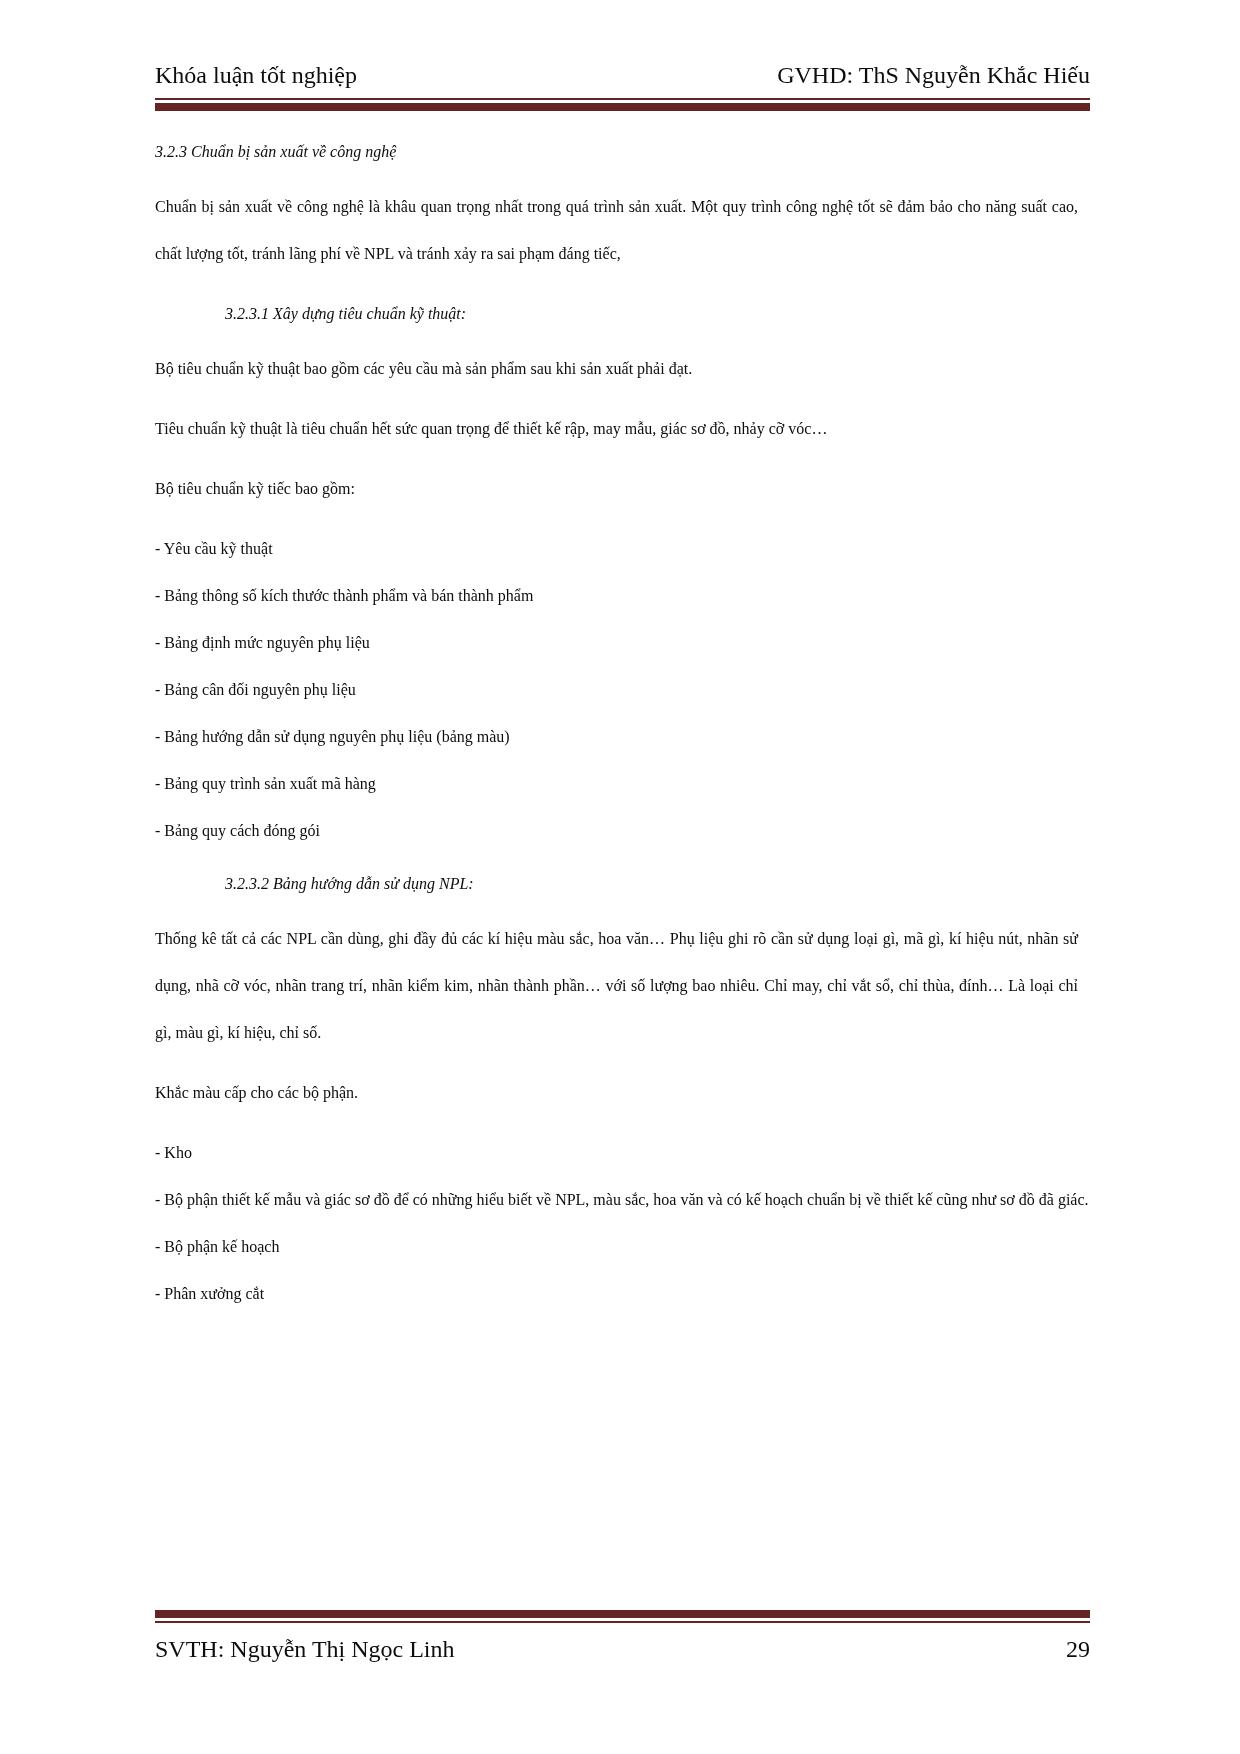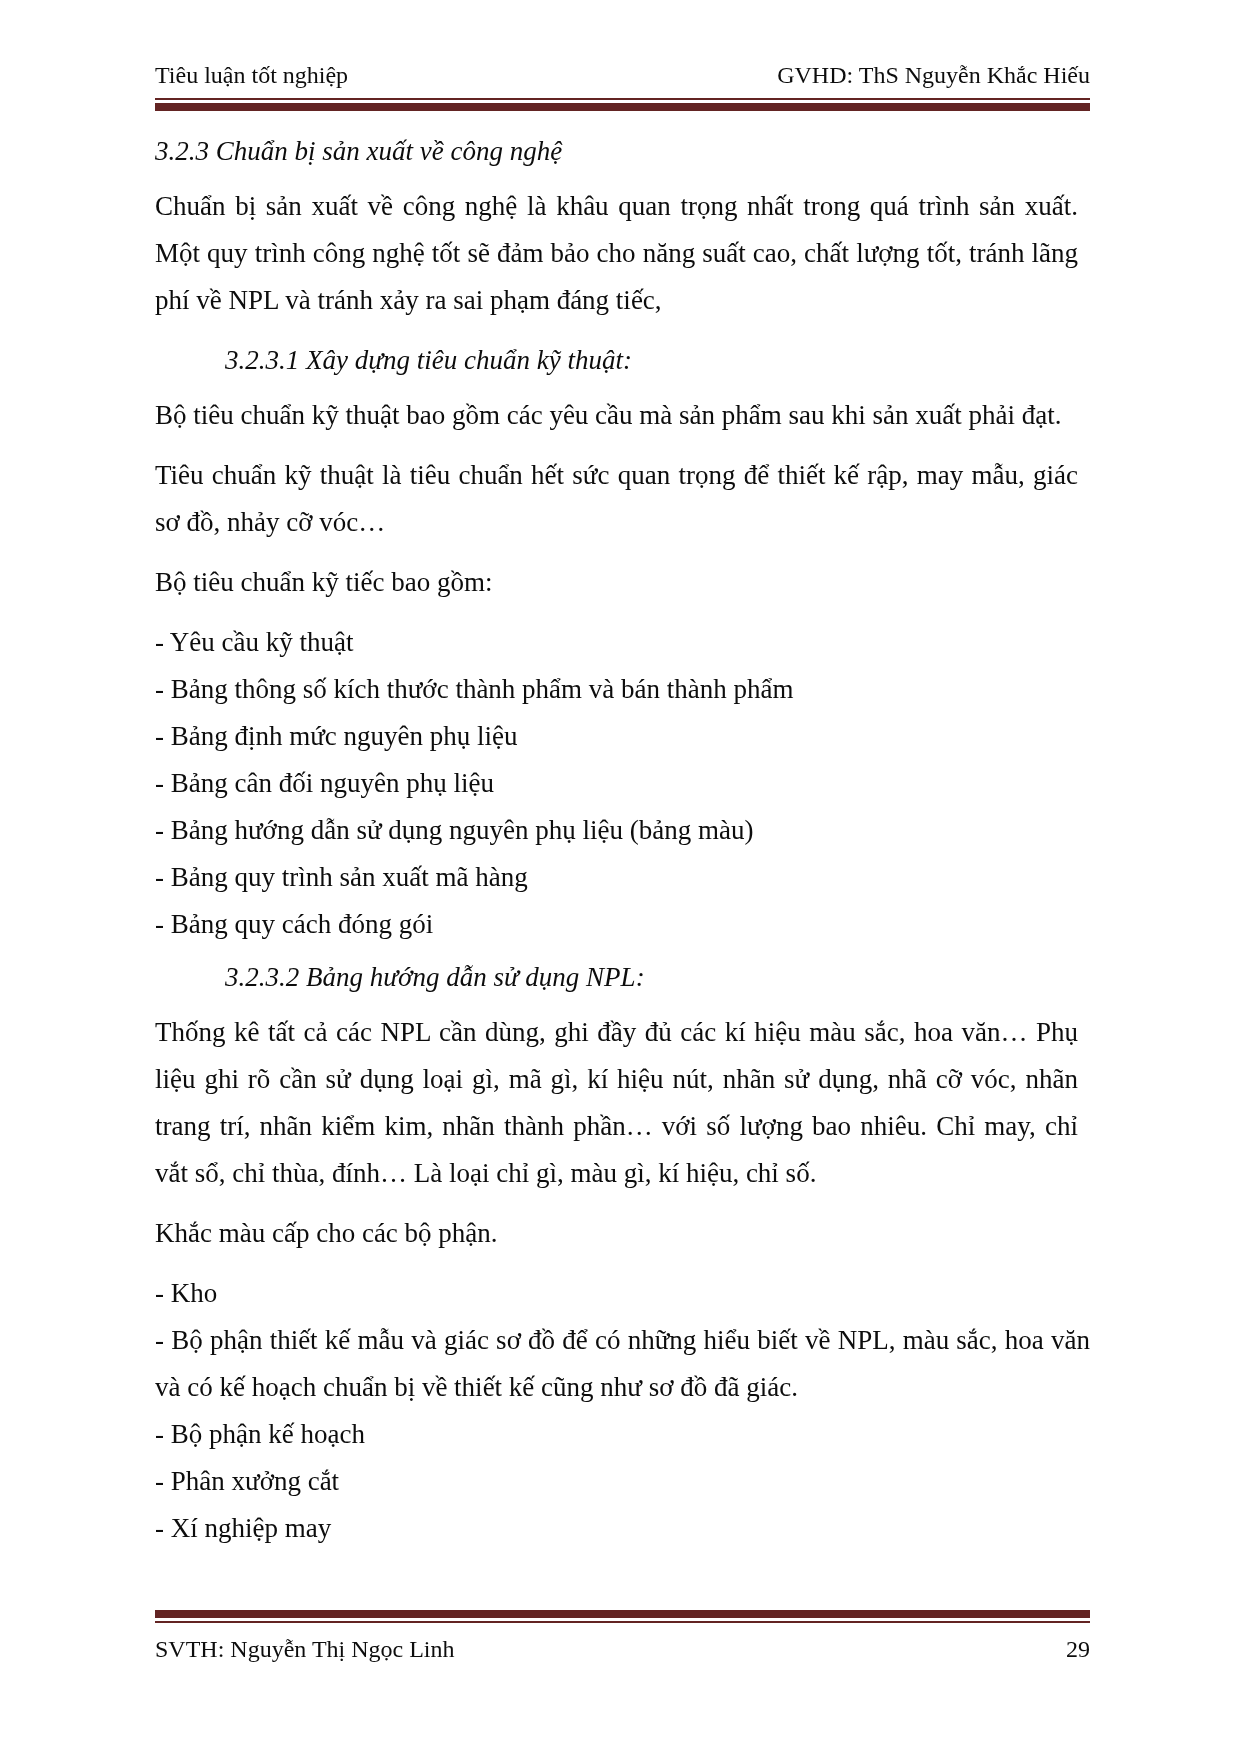--- a/index.html
+++ b/index.html
@@ -31,21 +31,21 @@
     margin-top: 6px;
     border-top: 2px solid #632423;
     border-bottom: 8px solid #632423;
     height: 3px;
   }
   .content {
     position: absolute;
     top: 128px;
     left: 155px;
     right: 150px;
-    font-size: 27px;
+    font-size: 16px;
     line-height: 47px;
   }
   .para {
     margin: 0 12px 13px 0;
     text-align: justify;
   }
   .heading {
     font-style: italic;
     margin: 0 0 8px 0;
   }
@@ -76,21 +76,21 @@
     margin-top: 9px;
   }
 </style>
 </head>
 <body>
 
 <div class="page">
 
   <div class="header">
     <div class="header-row">
-      <span>Tiêu luận tốt nghiệp</span>
+      <span>Khóa luận tốt nghiệp</span>
       <span>GVHD: ThS Nguyễn Khắc Hiếu</span>
     </div>
     <div class="header-rule"></div>
   </div>
 
   <div class="content">
 
     <p class="heading">3.2.3 Chuẩn bị sản xuất về công nghệ</p>
 
     <p class="para">Chuẩn bị sản xuất về công nghệ là khâu quan trọng nhất trong quá trình sản xuất. Một quy trình công nghệ tốt sẽ đảm bảo cho năng suất cao, chất lượng tốt, tránh lãng phí về NPL và tránh xảy ra sai phạm đáng tiếc,</p>
@@ -117,21 +117,20 @@
 
     <p class="para">Thống kê tất cả các NPL cần dùng, ghi đầy đủ các kí hiệu màu sắc, hoa văn… Phụ liệu ghi rõ cần sử dụng loại gì, mã gì, kí hiệu nút, nhãn sử dụng, nhã cỡ vóc, nhãn trang trí, nhãn kiểm kim, nhãn thành phần… với số lượng bao nhiêu. Chỉ may, chỉ vắt sổ, chỉ thùa, đính… Là loại chỉ gì, màu gì, kí hiệu, chỉ số.</p>
 
     <p class="para">Khắc màu cấp cho các bộ phận.</p>
 
     <div class="doc-list">
       <div class="list-item">- Kho</div>
       <div class="list-item">- Bộ phận thiết kế mẫu và giác sơ đồ để có những hiểu biết về NPL, màu sắc, hoa văn và có kế hoạch chuẩn bị về thiết kế cũng như sơ đồ đã giác.</div>
       <div class="list-item">- Bộ phận kế hoạch</div>
       <div class="list-item">- Phân xưởng cắt</div>
-      <div class="list-item">- Xí nghiệp may</div>
     </div>
 
   </div>
 
   <div class="footer">
     <div class="footer-rule"></div>
     <div class="footer-row">
       <span>SVTH: Nguyễn Thị Ngọc Linh</span>
       <span>29</span>
     </div>

